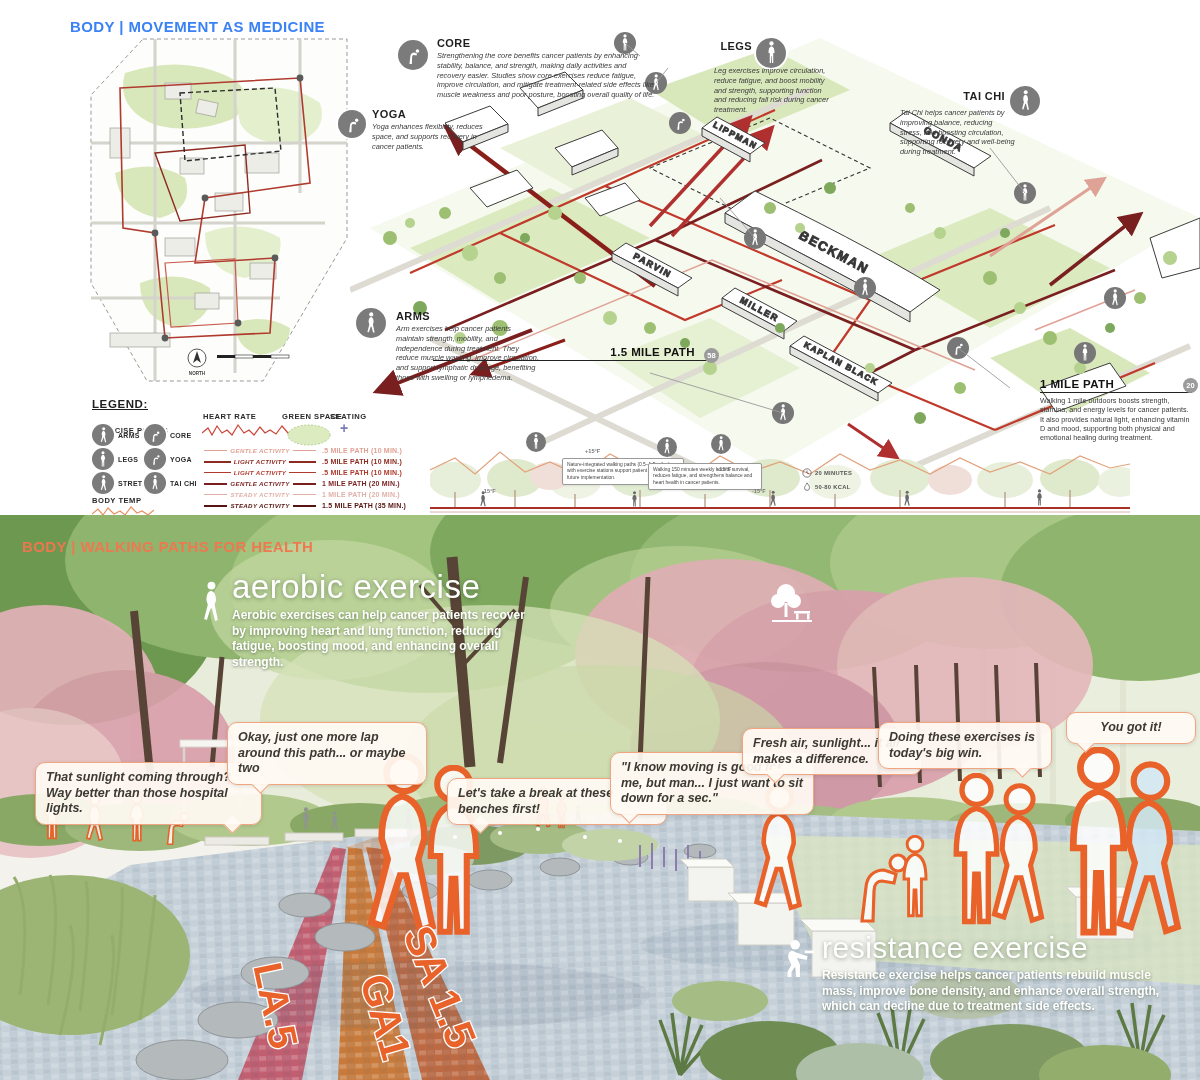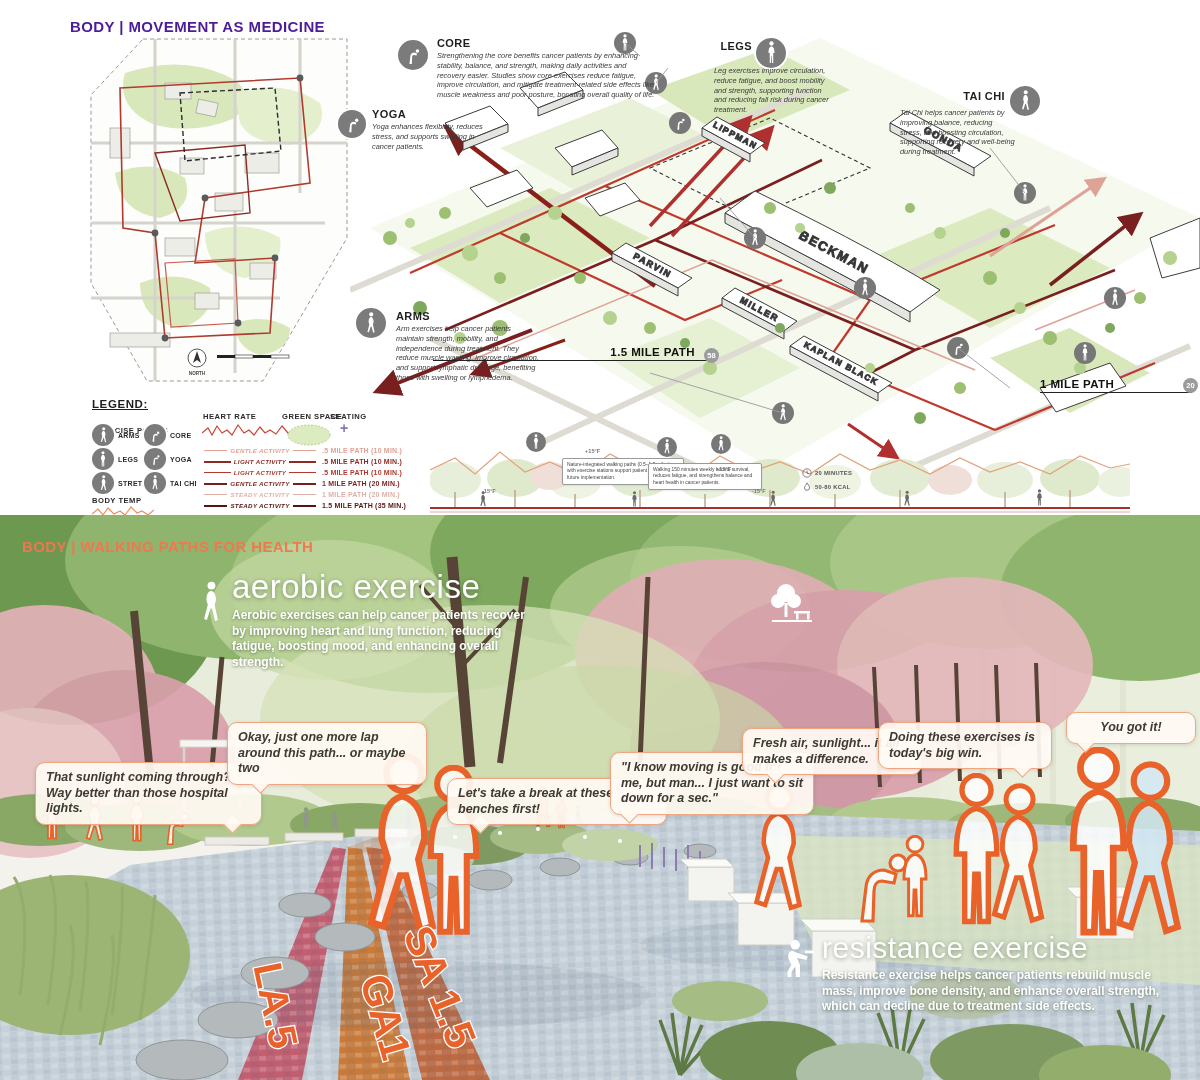--- a/index.html
+++ b/index.html
@@ -2,21 +2,21 @@
 <html><head>
 <meta charset="utf-8">
 <style>
   html,body{margin:0;padding:0;background:#fff;}
   body{width:1200px;height:1080px;overflow:hidden;font-family:"Liberation Sans",sans-serif;-webkit-font-smoothing:antialiased;}
   .board{position:relative;width:1200px;height:1080px;background:#fff;}
   .abs{position:absolute;}
 
   
   .top-panel{position:absolute;left:0;top:0;width:1200px;height:515px;background:#fff;overflow:hidden;}
-  .sec-title{position:absolute;font-weight:800;font-size:15px;letter-spacing:.4px;color:#4c1d95;white-space:nowrap;}
+  .sec-title{position:absolute;font-weight:800;font-size:15px;letter-spacing:.4px;color:#3b82f6;white-space:nowrap;}
   .callout{position:absolute;color:#2c2c2c;}
   .callout h3{margin:0;font-size:11px;font-weight:800;letter-spacing:.4px;color:#1e1e1e;}
   .callout p{margin:2px 0 0;font-size:7.4px;line-height:1.32;color:#3a3a3a;font-weight:500;font-style:italic;}
   .pico{border-radius:50%;background:#7b7b7b;display:flex;align-items:center;justify-content:center;box-shadow:0 0 0 2px #fff;}
   .pico svg{display:block;fill:#fff;}
   .pcall{position:absolute;}
   .pcall .ttl{font-size:11.5px;font-weight:800;color:#111;letter-spacing:.4px;border-bottom:1.8px solid #222;padding-bottom:2px;display:block;}
   .pcall p{margin:3px 0 0;font-size:7.2px;line-height:1.3;color:#3a3a3a;}
   .badge{position:absolute;width:15px;height:15px;border-radius:50%;background:#9b9b9b;color:#fff;font-size:7.5px;font-weight:700;display:flex;align-items:center;justify-content:center;}
 
@@ -354,40 +354,41 @@
       <p>Tai Chi helps cancer patients by improving balance, reducing stress, and boosting circulation, supporting recovery and well-being during treatment.</p>
     </div>
 
     <div class="pico abs" style="left:338px;top:110px;width:28px;height:28px;">
         <svg width="15" height="20">
           <use href="#fig-bend" width="15" height="20"></use>
         </svg>
       </div>
     <div class="callout" style="left:372px;top:108px;width:124px;">
       <h3>YOGA</h3>
-      <p>Yoga enhances flexibility, reduces stress, and supports swelling in cancer patients.</p>
+      <p>Yoga enhances flexibility, reduces space, and supports recovery in cancer patients.</p>
     </div>
 
     <div class="pico abs" style="left:356px;top:308px;width:30px;height:30px;">
         <svg width="14" height="23">
           <use href="#fig-walk" width="14" height="23"></use>
         </svg>
       </div>
     <div class="callout" style="left:396px;top:310px;width:144px;">
       <h3>ARMS</h3>
       <p>Arm exercises help cancer patients maintain strength, mobility, and independence during treatment. They reduce muscle wasting, improve circulation, and support lymphatic drainage, benefiting those with swelling or lymphedema.</p>
     </div>
 
     <div class="pcall" style="left:433px;top:346px;width:282px;">
       <span class="ttl" style="text-align:right;padding-right:20px;">1.5 MILE PATH</span>
       <span class="badge" style="right:-4px;top:2px;">58</span>
     </div>
     <div class="pcall" style="left:1040px;top:378px;width:152px;">
       <span class="ttl" style="padding-right:20px;">1 MILE PATH</span>
       <span class="badge" style="right:-6px;top:0;">20</span>
+      <p>Walking 1 mile outdoors boosts strength, stamina, and energy levels for cancer patients. It also provides natural light, enhancing vitamin D and mood, supporting both physical and emotional healing during treatment.</p>
     </div>
 
     <div class="legend">
       <div class="lg-h">LEGEND:</div>
       <div class="lg-cap" style="left:0;top:28px;">EXERCISE POINTS</div>
 
       <div class="lg-pt" style="left:0;top:26px;">
           <span class="pico" style="width:22px;height:22px;">
             <svg width="11" height="17">
               <use href="#fig-walk" width="11" height="17"></use>

